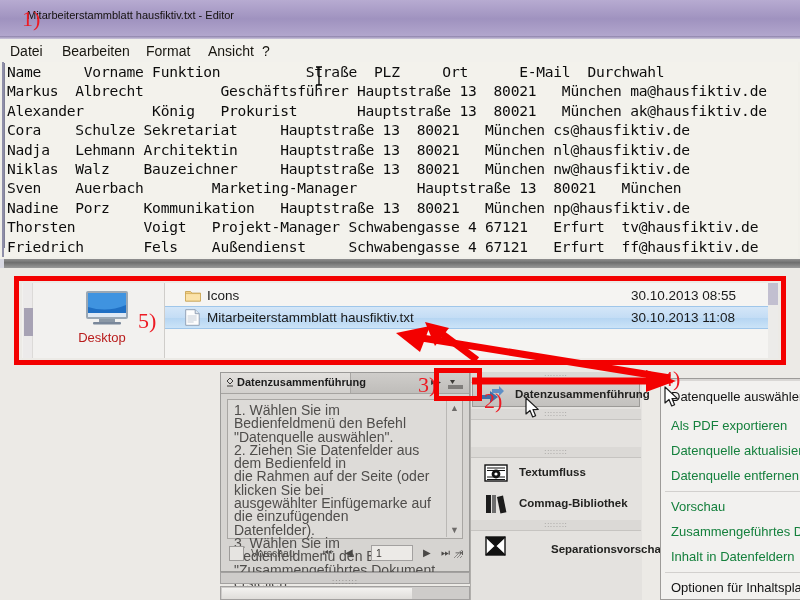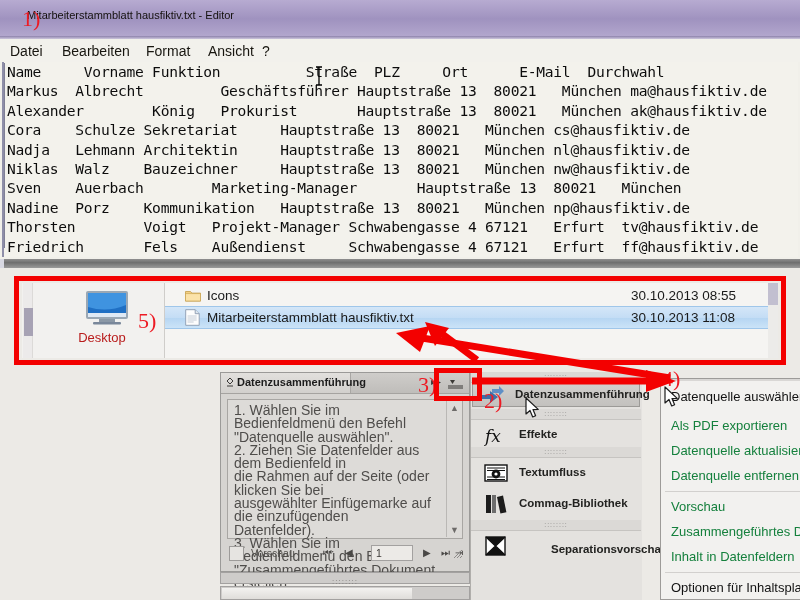--- a/index.html
+++ b/index.html
@@ -408,26 +408,20 @@
         <path d="M2 11 L11 11 L11 7 L19 13 L11 19 L11 15 L2 15 Z" fill="#3d6fa8"></path>
         <path d="M13 5 L20 5 L20 2 L25 7 L20 12 L20 9 L13 9 Z" fill="#5f8fc6"></path>
       </svg>
       <div class="dock-label" style="top:5px;left:42px;">Datenzusammenführung</div>
     </div>
 
     <div class="dock-group-handle" style="top:37px;">
         <span>::::::::</span>
       </div>
 
-    <div class="dock-item" style="top:48px;">
-      <svg class="dock-icon" style="top:4px;" viewBox="0 0 26 24">
-        <text x="2" y="18" font-family="DejaVu Serif, serif" font-style="italic" font-size="17" fill="#111">fx</text>
-      </svg>
-      <div class="dock-label" style="top:8px;">Effekte</div>
-    </div>
 
     <div class="dock-group-handle" style="top:75px;">
         <span>::::::::</span>
       </div>
 
     <div class="dock-item" style="top:117px;">
       <svg class="dock-icon" style="top:3px;" viewBox="0 0 26 24">
         <path d="M3 3 h5 v18 h-5 z" fill="#1c1c1c"></path>
         <path d="M9 3 h4 v18 h-4 z" fill="#6d6d6d"></path>
         <path d="M14 5 l6 -1.4 l3.4 16.6 l-6 1.4 z" fill="#1c1c1c"></path>

